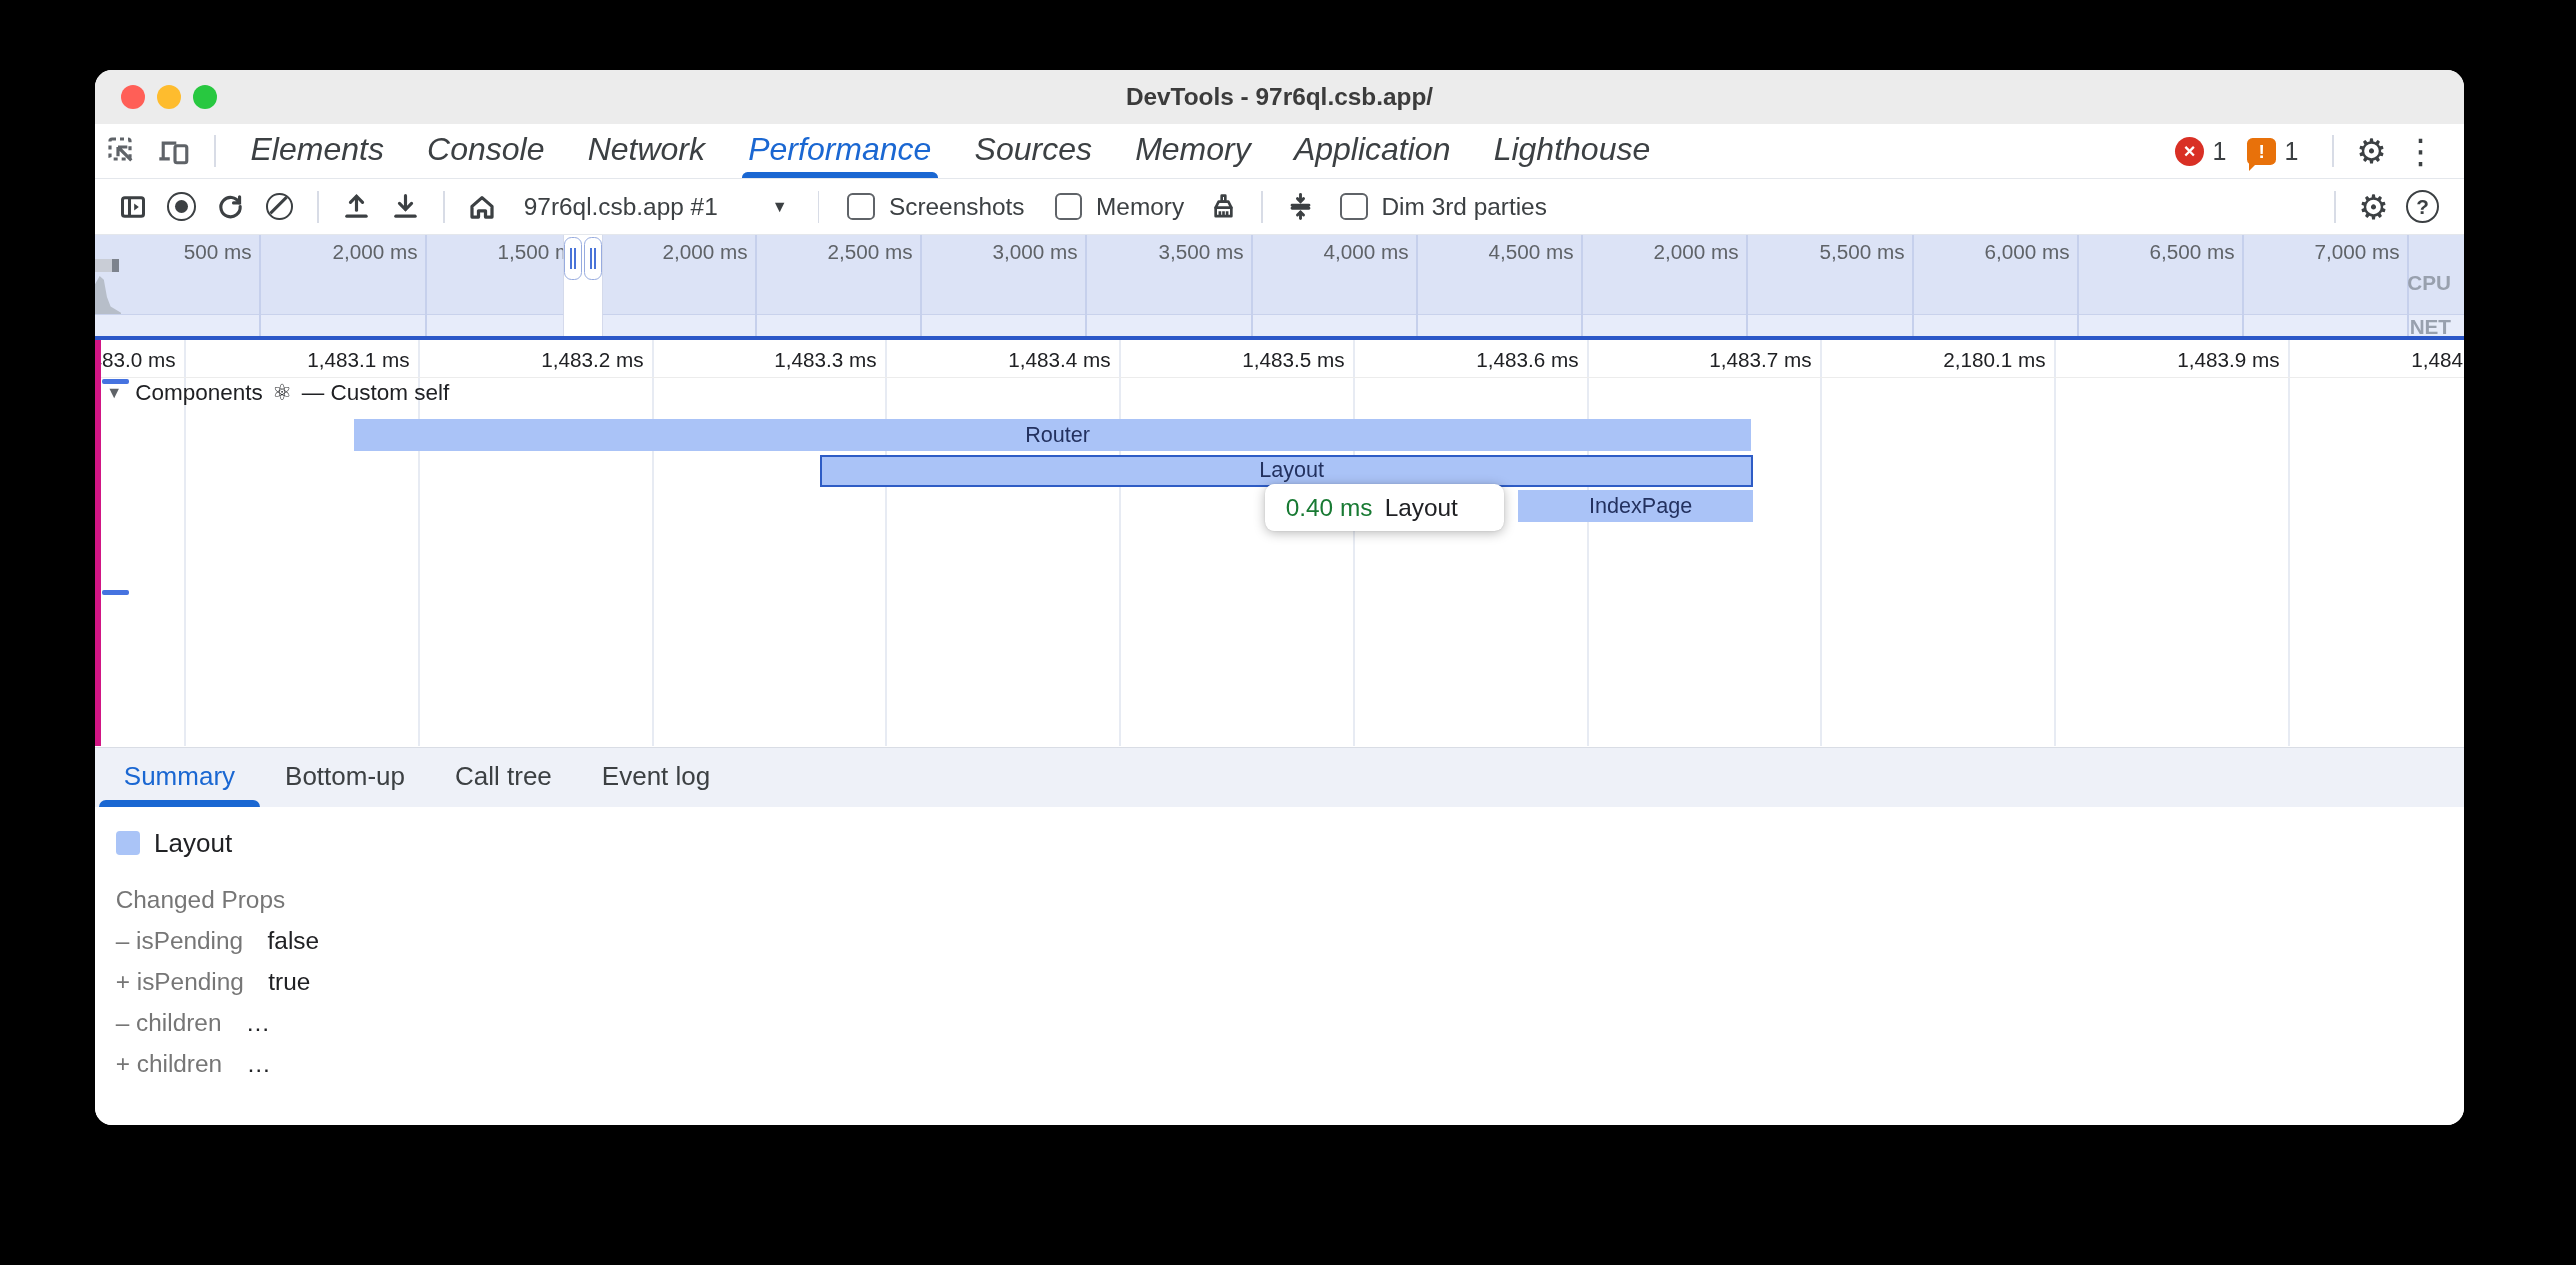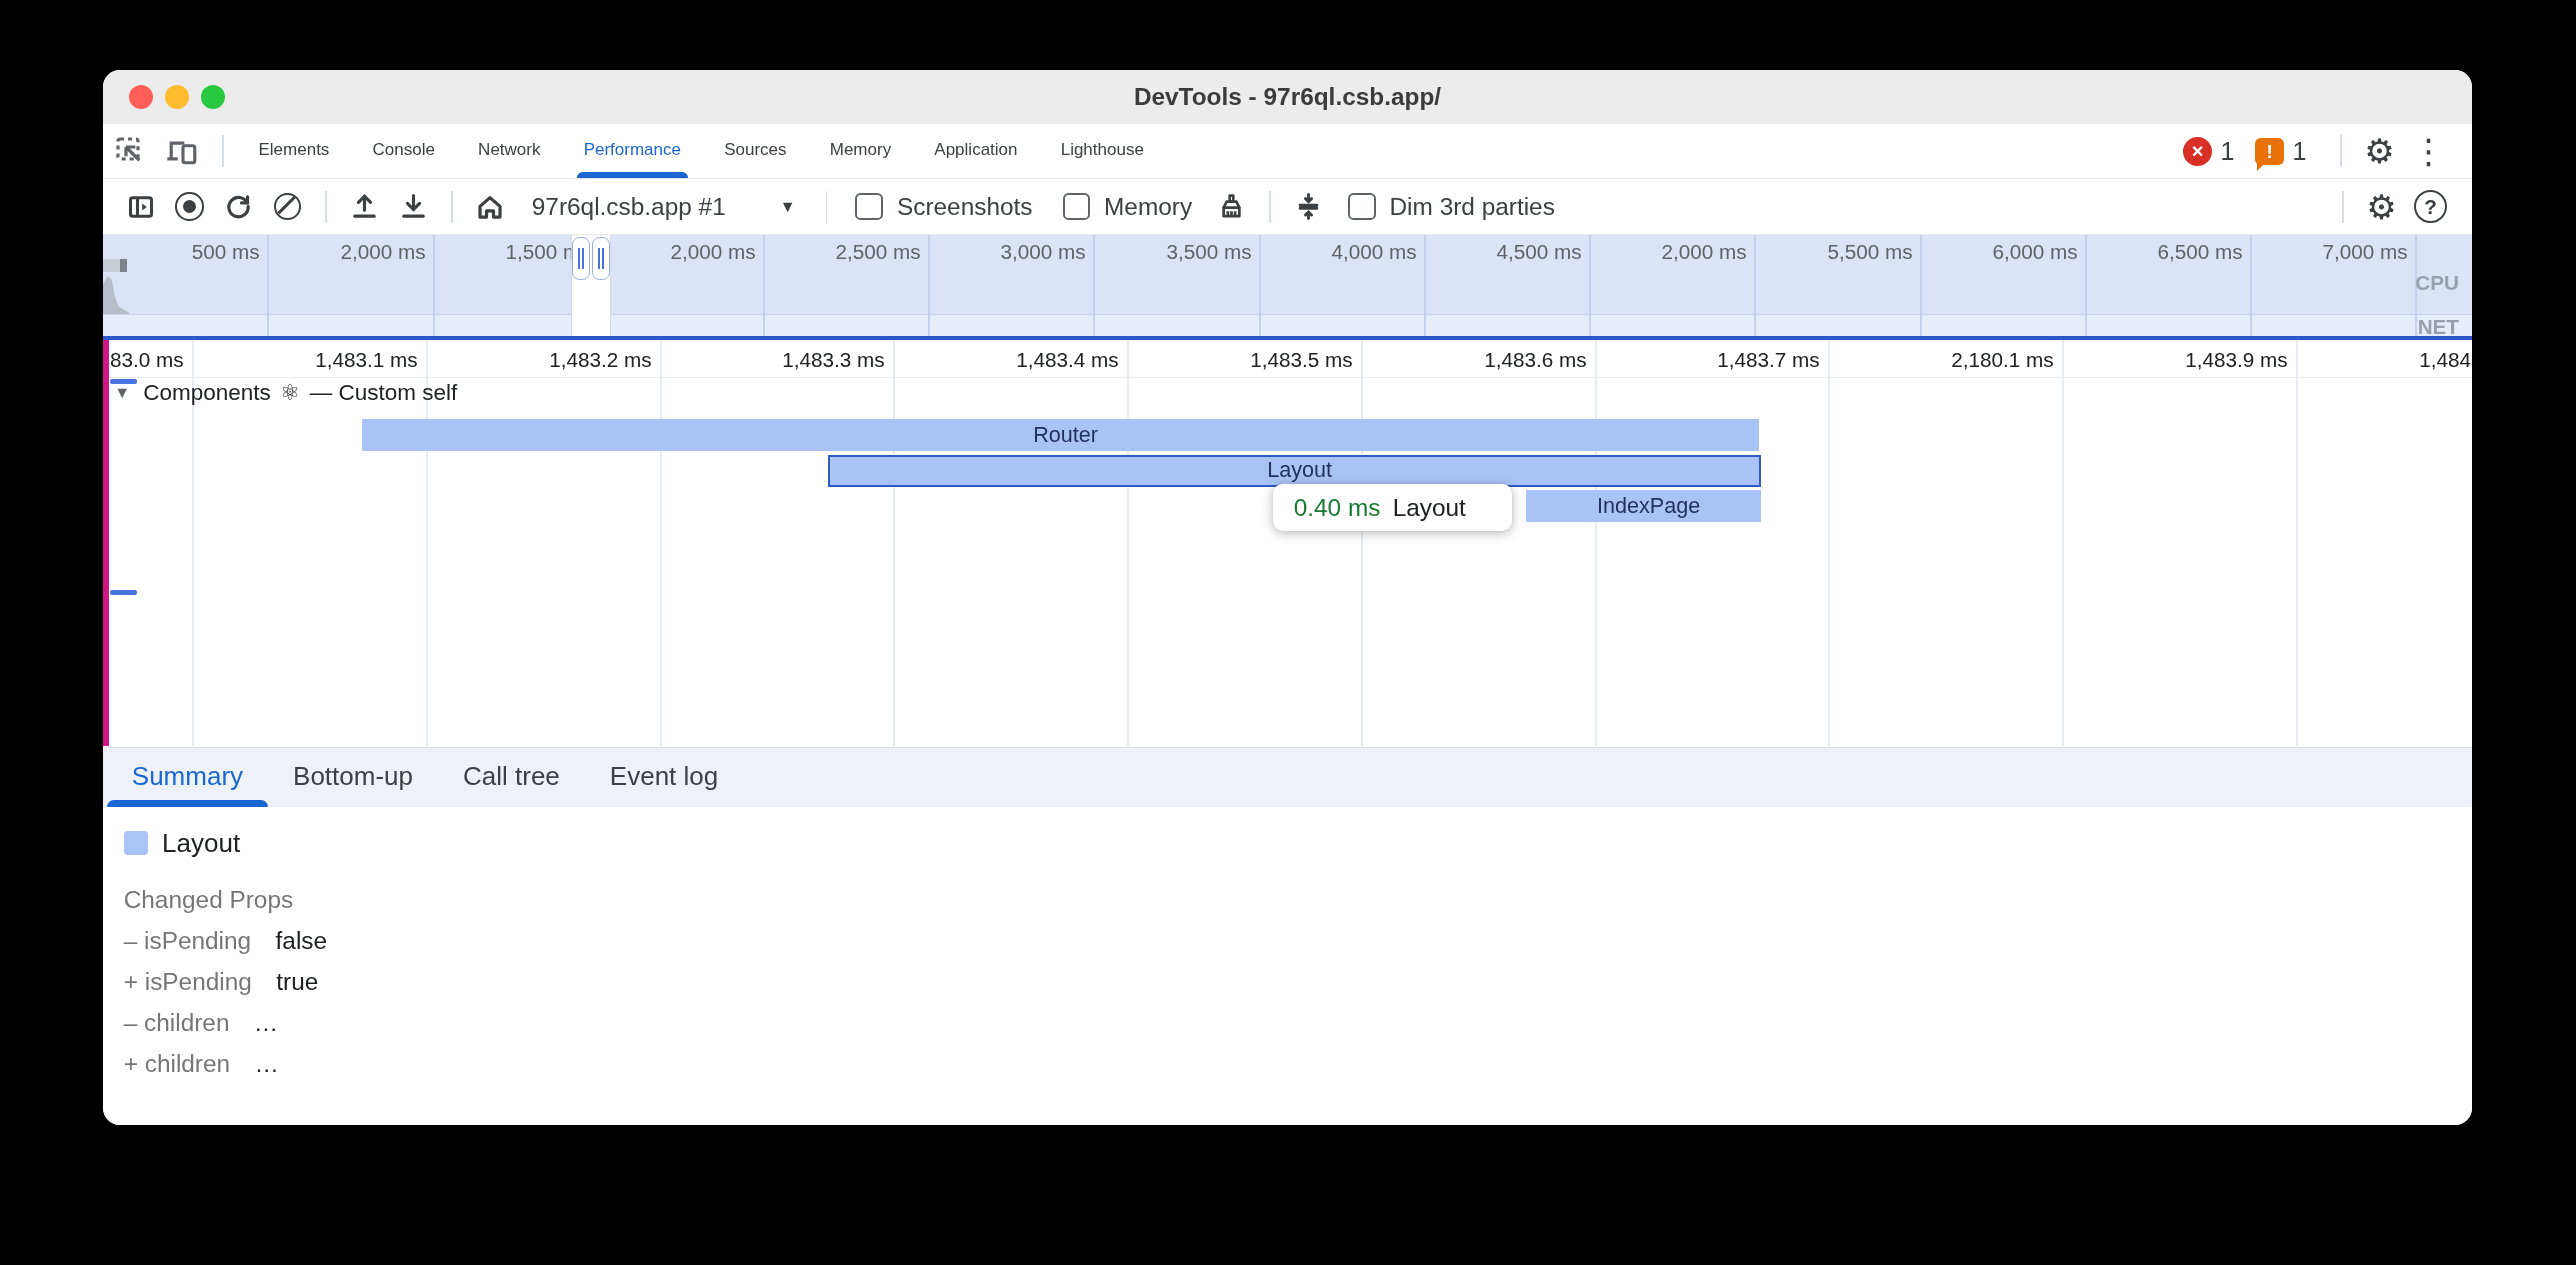--- a/index.html
+++ b/index.html
@@ -1,25 +1,25 @@
 <!DOCTYPE html>
 <html style="font-size:15px"><head>
 <meta charset="utf-8">
 <style>
   html,body{margin:0;padding:0;background:#000;width:2576px;height:1265px;font-family:"Liberation Sans",sans-serif;-webkit-font-smoothing:antialiased;}
-  .window{position:absolute;left:103px;top:70px;width:2369px;height:1055px;background:#fff;border-radius:17px;overflow:hidden;box-shadow:0 22.5px 66px rgba(0,0,0,.65);}
+  .window{position:absolute;left:95px;top:70px;width:2369px;height:1055px;background:#fff;border-radius:17px;overflow:hidden;box-shadow:0 22.5px 66px rgba(0,0,0,.65);}
   
   .titlebar{position:absolute;left:0;top:0;right:0;height:54px;background:#ececec;border-bottom:0.9px solid #d6d6d6;}
   .tl{position:absolute;top:15px;width:24.4px;height:24.4px;border-radius:50%;}
   .title{position:absolute;left:0;right:0;top:0;height:54px;line-height:54px;text-align:center;font-size:24.4px;font-weight:700;color:#3b3b3b;}
   
   .tabbar{position:absolute;left:0;top:54px;right:0;height:54px;background:#fff;border-bottom:0.9px solid #e4e7ec;display:flex;align-items:center;}
   .tabbar .sep,.toolbar .sep{width:1.9px;height:32px;background:#d8dce6;margin:0 13px;flex:none;}
   .tbicon{width:53px;height:43px;display:flex;align-items:center;justify-content:center;flex:none;color:#5f6368;}
-  .tab{font-size:17px;color:#3c4043;padding:0 21.6px;height:54px;line-height:51px;position:relative;flex:none;}
+  .tab{font-size:32px;color:#3c4043;padding:0 21.6px;height:54px;line-height:51px;position:relative;flex:none;font-style:italic;}
   .tab.active{color:#1a67d2;}
   .tab.active::after{content:"";position:absolute;left:15px;right:15px;bottom:0;height:5.6px;border-radius:5.6px 5.6px 0 0;background:#1a67d2;}
   .tabbar-right{margin-left:auto;display:flex;align-items:center;padding-right:19px;}
   .badge{display:flex;align-items:center;gap:8.4px;margin-right:20.7px;font-size:25px;color:#3c4043;}
   .err-circ{width:29px;height:29px;border-radius:50%;background:#d93025;color:#fff;font-size:20px;font-weight:700;text-align:center;line-height:29px;}
   .warn-bub{width:29px;height:27px;border-radius:5.6px;background:#e8710a;color:#fff;font-size:19px;font-weight:700;text-align:center;line-height:27px;position:relative;}
   .warn-bub::after{content:"";position:absolute;left:1.9px;bottom:-6.6px;border:4.7px solid transparent;border-top-color:#e8710a;border-left-color:#e8710a;}
   .glyphbtn{font-size:34px;color:#3c4043;width:49px;text-align:center;}
   
   .toolbar{position:absolute;left:0;top:109px;right:0;height:55px;background:#fff;border-bottom:0.9px solid #e4e7ec;display:flex;align-items:center;padding-left:13px;}

